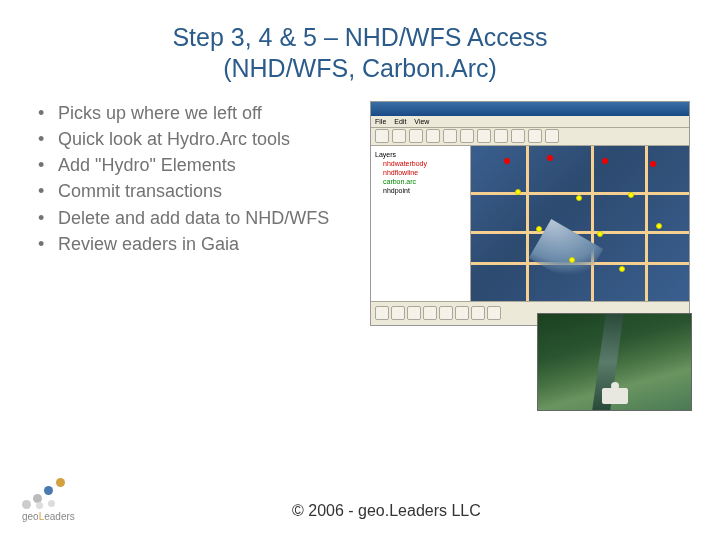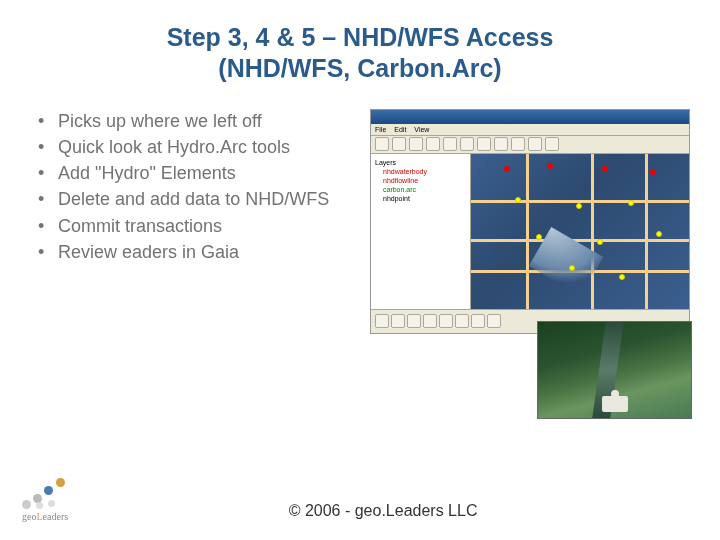--- a/index.html
+++ b/index.html
@@ -13,24 +13,24 @@
   }
   .slide {
     width: 100%;
     height: 100%;
     padding: 22px 30px 0 30px;
     position: relative;
   }
   .title {
     color: #2a5b8a;
     font-size: 25px;
-    font-weight: 700;
+    font-weight: 400;
     text-align: center;
     line-height: 1.25;
-    margin-bottom: 24px;
+    margin-bottom: 16px;
   }
   .content-row {
     display: flex;
     gap: 8px;
   }
   .bullets {
     list-style: none;
     width: 340px;
     padding-left: 6px;
   }
@@ -188,21 +188,20 @@
     bottom: 18px;
     left: 0; right: 0;
     display: flex;
     align-items: flex-end;
     padding: 0 22px;
   }
   .logo {
     display: flex;
     flex-direction: column;
     gap: 2px;
-    font-family: Liberation Serif, serif;
   }
   .logo-dots {
     display: flex;
     gap: 3px;
     align-items: flex-end;
     height: 26px;
     position: relative;
     width: 44px;
   }
   .logo-dots .dot {
@@ -232,22 +231,22 @@
     <span>Step 3, 4 &amp; 5 – NHD/WFS Access</span><br>
     <span>(NHD/WFS, Carbon.Arc)</span>
   </h1>
 
   <div class="content-row">
 
     <ul class="bullets">
       <li>Picks up where we left off</li>
       <li>Quick look at Hydro.Arc tools</li>
       <li>Add "Hydro" Elements</li>
+      <li>Commit transactions</li>
       <li>Delete and add data to NHD/WFS</li>
-      <li>Commit transactions</li>
       <li>Review eaders in Gaia</li>
     </ul>
 
     <div class="images-col">
 
       <div class="map-window">
         <div class="map-titlebar"></div>
         <div class="map-menubar">
           <span>File</span>
             <span>Edit</span>

